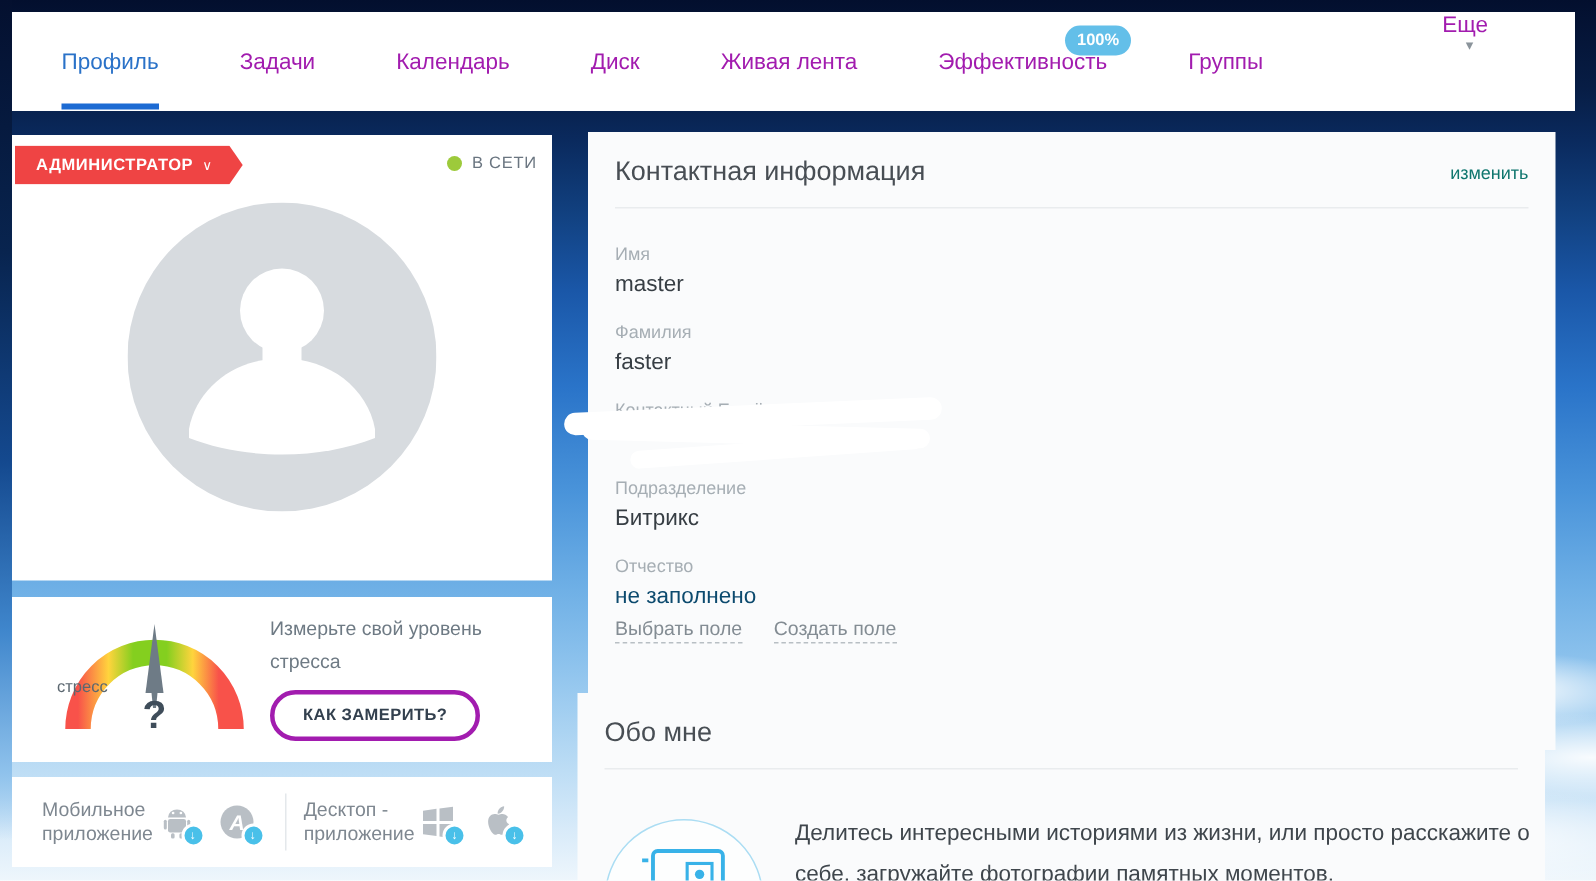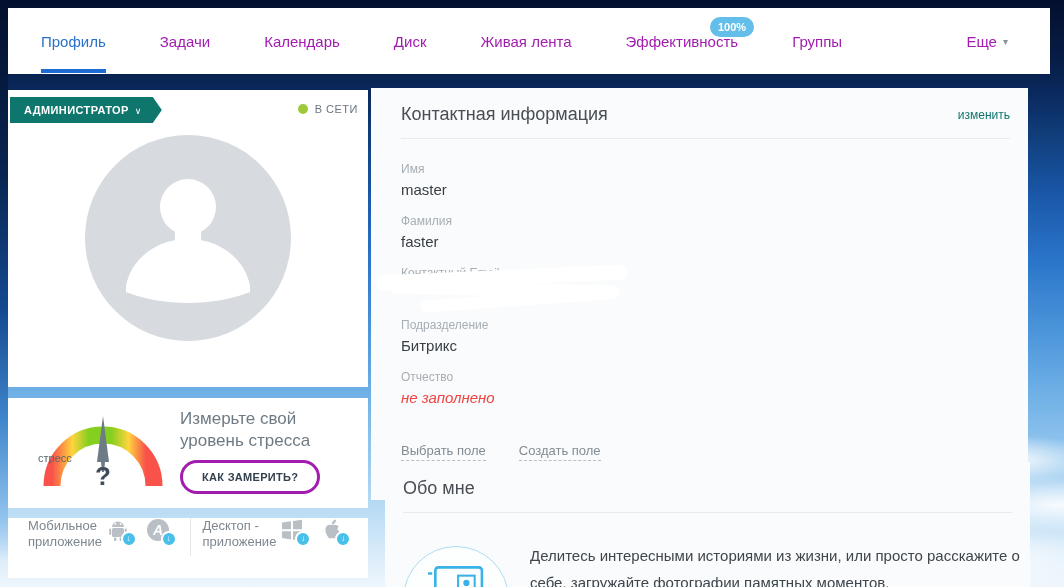--- a/index.html
+++ b/index.html
@@ -16,75 +16,75 @@
   #edge-left{left:0;top:0;width:8px;height:560px;z-index:0;
     background:linear-gradient(180deg,#04102f 0%,#08244f 30%,#14498f 55%,#3f86cc 75%,#8fc2ec 92%,rgba(255,255,255,0) 100%);}
 
   
   #navbar{left:8px;top:8px;width:1042px;height:66px;background:#fff;z-index:3;
     display:flex;align-items:center;box-sizing:border-box;padding:0 42px 0 33px;}
   .tab{position:relative;height:100%;display:flex;align-items:center;margin-right:54px;cursor:pointer;}
   .tab span.t{font-size:15px;color:#a21caf;white-space:nowrap;}
   .tab.active span.t{color:#2a72c8;}
   .tab .underline{position:absolute;left:0;right:0;bottom:1px;height:4px;background:#1d6bd3;}
-  .tab.last{margin-left:auto;margin-right:0;}
+  .tab.last{margin-left:auto;margin-right:16px;flex-direction:column;}
   .tab-badge{position:absolute;top:9px;right:-16px;background:#63bfe9;color:#fff;
     font-size:11px;font-weight:bold;padding:4px 8px;border-radius:10px;line-height:12px;}
   .caret{font-size:10px;color:#8b949b;margin-left:6px;}
 
   
   .card{position:absolute;background:#ffffff;z-index:1;}
   .card.graywhite{background:#fafbfc;}
 
   
   #profile-card{left:8px;top:90px;width:360px;height:297px;}
-  #admin-badge{position:absolute;left:2px;top:7px;height:26px;background:#0f766e;color:#fff;
+  #admin-badge{position:absolute;left:2px;top:7px;height:26px;background:#ef4444;color:#fff;
     font-size:11px;font-weight:bold;letter-spacing:.4px;line-height:26px;padding:0 20px 0 14px;
     clip-path:polygon(0 0,calc(100% - 9px) 0,100% 50%,calc(100% - 9px) 100%,0 100%);cursor:pointer;}
   #admin-badge .chev{font-size:9px;margin-left:6px;font-weight:normal;}
   #online{position:absolute;right:10px;top:13px;display:flex;align-items:center;gap:7px;}
   #online .dot{width:10px;height:10px;border-radius:50%;background:#9dca3b;}
   #online .txt{font-size:11px;color:#6a7580;letter-spacing:.5px;}
   #avatar{position:absolute;left:77px;top:45px;width:206px;height:206px;}
 
   
   #stress-card{left:8px;top:398px;width:360px;height:110px;}
   #gauge{position:absolute;left:30px;top:12px;width:130px;height:82px;}
   .gauge-label{position:absolute;left:30px;top:54px;width:130px;text-align:left;
     font-size:11px;color:#5b6770;}
   .gauge-q{position:absolute;left:30px;top:63px;width:130px;text-align:center;
     font-size:26px;font-weight:bold;color:#3f4d5a;}
   .stress-title{position:absolute;left:172px;top:10px;width:150px;
-    font-size:17px;color:#6e7a84;line-height:22px;}
+    font-size:13px;color:#6e7a84;line-height:22px;}
   .stress-btn{position:absolute;left:172px;top:62px;border:3px solid #a21caf;border-radius:17px;
     padding:8px 19px;font-size:11px;font-weight:bold;color:#33404e;letter-spacing:.3px;
     background:#fff;cursor:pointer;}
 
   
-  #apps-card{left:8px;top:518px;width:360px;height:60px;display:flex;align-items:flex-start;
+  #apps-card{left:8px;top:518px;width:360px;height:60px;display:flex;align-items:center;
     box-sizing:border-box;padding:0 16px 0 20px;}
   .app-label{font-size:13px;color:#7e8790;line-height:16px;width:90px;}
   .app-icons{display:flex;gap:16px;margin:0 8px 0 2px;}
   .app-icon{position:relative;width:24px;height:24px;cursor:pointer;}
   .badge-dl{position:absolute;right:-7px;bottom:-5px;width:12px;height:12px;background:#49c0e9;
     border:2px solid #fff;border-radius:50%;color:#fff;font-size:8px;line-height:12px;
     text-align:center;font-weight:bold;}
   .vdiv{width:1px;height:38px;background:#e4e8eb;margin:0 12px;}
 
   
-  #contact-card{left:371px;top:88px;width:645px;height:412px;padding-left:12px;}
+  #contact-card{left:392px;top:88px;width:645px;height:412px;}
   .card-head{display:flex;justify-content:space-between;align-items:center;padding:16px 18px 13px;}
   .card-title{font-size:18px;color:#484e54;}
   .edit-link{font-size:12px;color:#0f766e;cursor:pointer;}
   .hdiv{height:1px;background:#e9ecee;margin:0 18px;}
   .fields{padding:8px 18px 0;}
   .f-label{font-size:12px;color:#a6aeb4;margin-top:15px;}
   .f-value{font-size:15px;color:#373e44;margin-top:5px;min-height:18px;}
-  .f-value.empty{color:#ef4444;font-style:italic;}
-  .links{margin-top:36px;display:flex;gap:33px;text-align:center;}
+  .f-value.empty{color:#0c4a6e;}
+  .links{margin-top:4px;display:flex;gap:21px;text-align:center;}
   .dashed-link{font-size:13px;color:#838c93;border-bottom:1px dashed #b8bfc4;
     padding-bottom:2px;cursor:pointer;}
 
   
   #about-card{left:385px;top:462px;width:645px;height:160px;}
   .about-circle{position:absolute;left:18px;top:84px;width:104px;height:104px;
     border:1px solid #abddf3;border-radius:50%;background:#fdfefe;}
   .about-icon{position:absolute;left:22px;top:18px;}
   .about-text{position:absolute;left:145px;top:80px;width:505px;
     font-size:15px;color:#3f464c;line-height:27px;}

